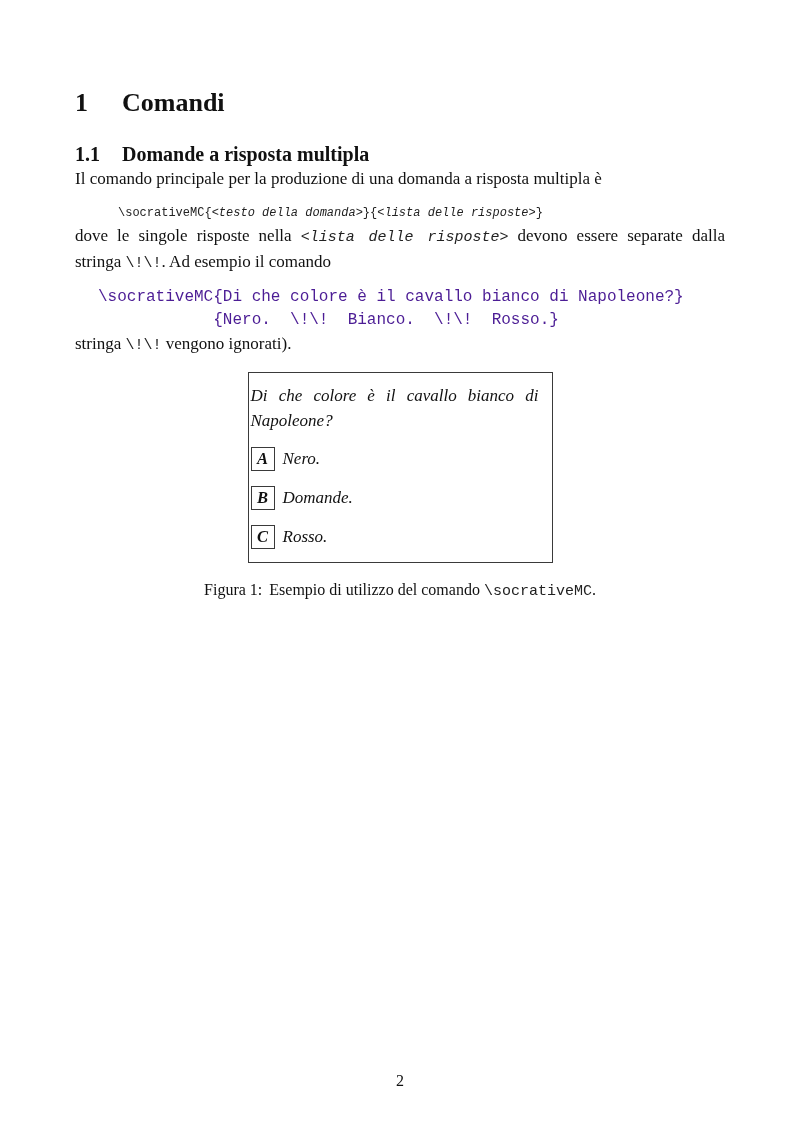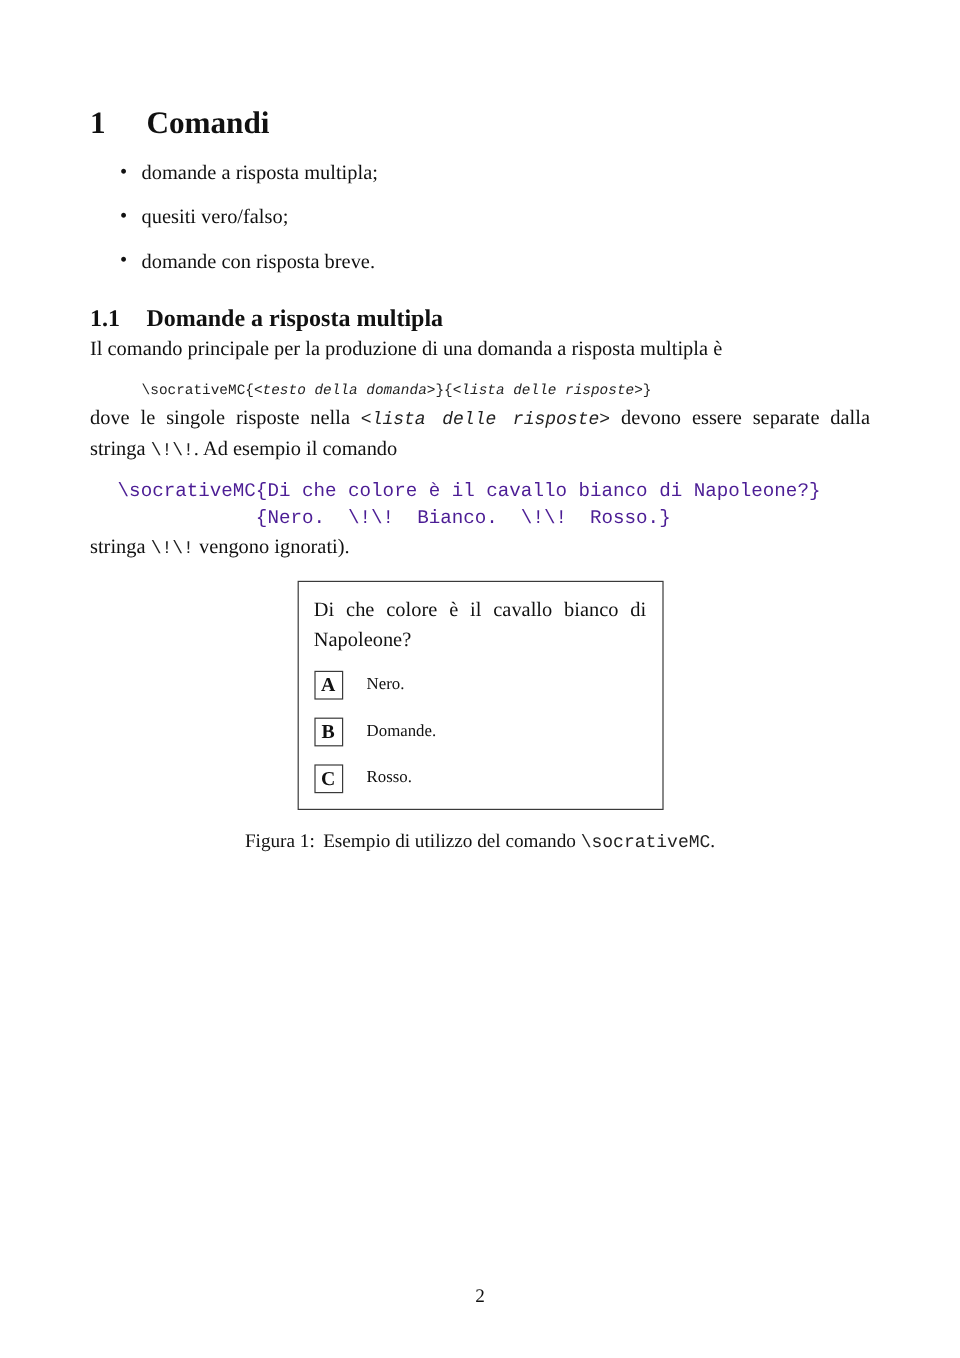--- a/index.html
+++ b/index.html
@@ -62,35 +62,36 @@
   }
   .ttit{font-style:italic;}
   .sf{font-family:"DejaVu Sans", sans-serif;font-size:15.5px;}
   .sc{font-size:14px;letter-spacing:0.3px;}
   .figref{color:#cc0000;text-decoration:none;cursor:pointer;}
   .figbox{
     box-sizing:border-box;
     width:305px;
     margin:14px auto 0 auto;
     border:1.5px solid #3a3a3a;
-    padding:10px 13px 12px 13px;
+    padding:10px 13px 12px 2px;
     font-size:17px;
+    font-style:italic;
   }
   .fig-question{line-height:25px;}
   .fig-options{margin-top:10px;}
   .opt-row{display:flex;align-items:center;margin-top:13px;height:26px;}
   .opt-letter{
     box-sizing:border-box;
     width:24px;height:24px;
     border:1px solid #3a3a3a;
     display:flex;align-items:center;justify-content:center;
     font-weight:bold;font-size:16.5px;
     flex:0 0 auto;
   }
-  .opt-text{margin-left:20px;font-size:14px;text-align:center;}
+  .opt-text{margin-left:8px;font-size:17px;text-align:center;}
   .caption{
     margin-top:16px;
     text-align:center;
     font-size:16px;line-height:22px;
   }
   .cap-label{margin-right:7px;}
   .pagenum{
     position:absolute;top:1072px;left:0;width:100%;
     text-align:center;font-size:16px;
   }
@@ -100,25 +101,20 @@
 
 <div class="page">
   <div class="content">
 
     <h1 class="sec">
       <span>1</span>
         <span>Comandi</span>
     </h1>
 
 
-    <ul class="blist">
-      <li>domande a risposta multipla;</li>
-      <li>quesiti vero/falso;</li>
-      <li>domande con risposta breve.</li>
-    </ul>
 
     <h2 class="subsec">
       <span>1.1</span>
         <span>Domande a risposta multipla</span>
     </h2>
 
     <p class="body p1">Il comando principale per la produzione di una domanda a risposta multipla è</p>
 
     <div class="codeline"><span>\socrativeMC{</span><span class="ttit">&lt;testo della domanda&gt;</span><span>}{</span><span class="ttit">&lt;lista delle risposte&gt;</span><span>}</span></div>
 

